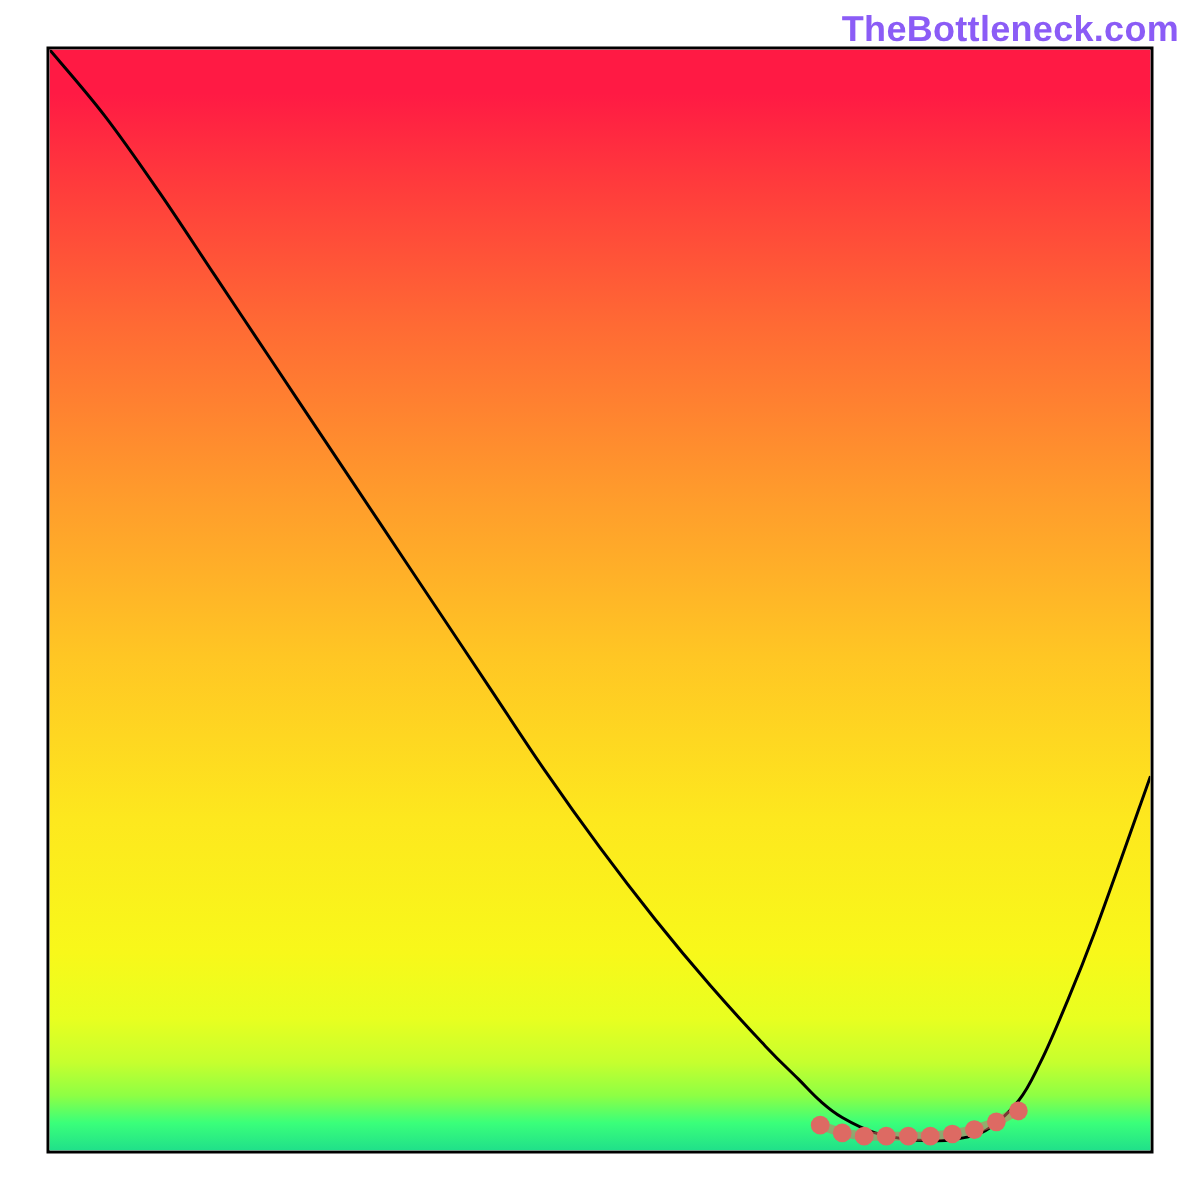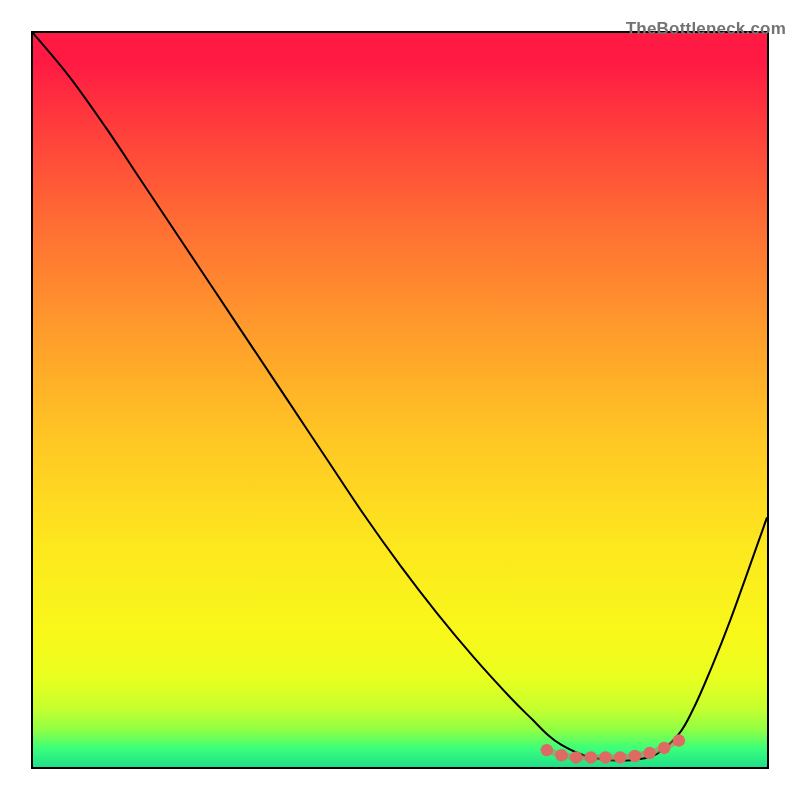--- a/index.html
+++ b/index.html
@@ -11,25 +11,25 @@
     background: #fff;
     font-family: Arial, Helvetica, sans-serif;
   }
   .chart-container {
     position: relative;
     width: 800px;
     height: 800px;
   }
   .watermark {
     position: absolute;
-    top: 19px;
+    top: 6px;
     right: 14px;
-    font-size: 17px;
+    font-size: 24px;
     font-weight: bold;
-    color: #737373;
+    color: #8b5cf6;
     z-index: 10;
     letter-spacing: 0.2px;
   }
   .plot-area {
     position: absolute;
     left: 31px;
     top: 31px;
     width: 738px;
     height: 738px;
     border: 2px solid #000;

